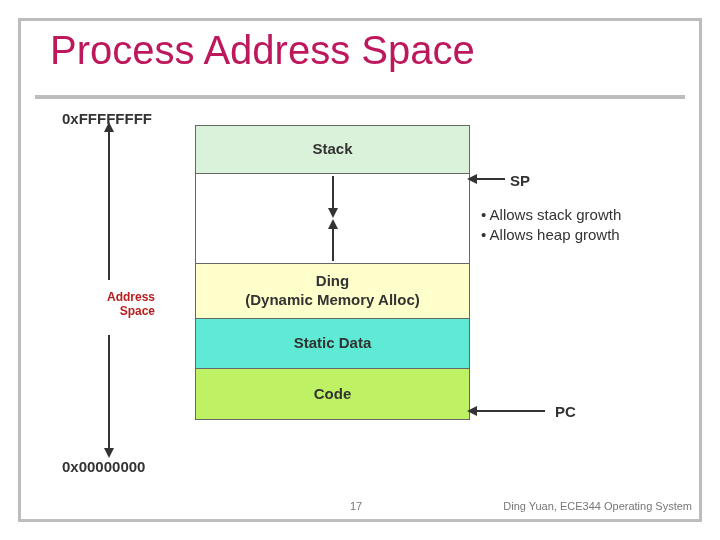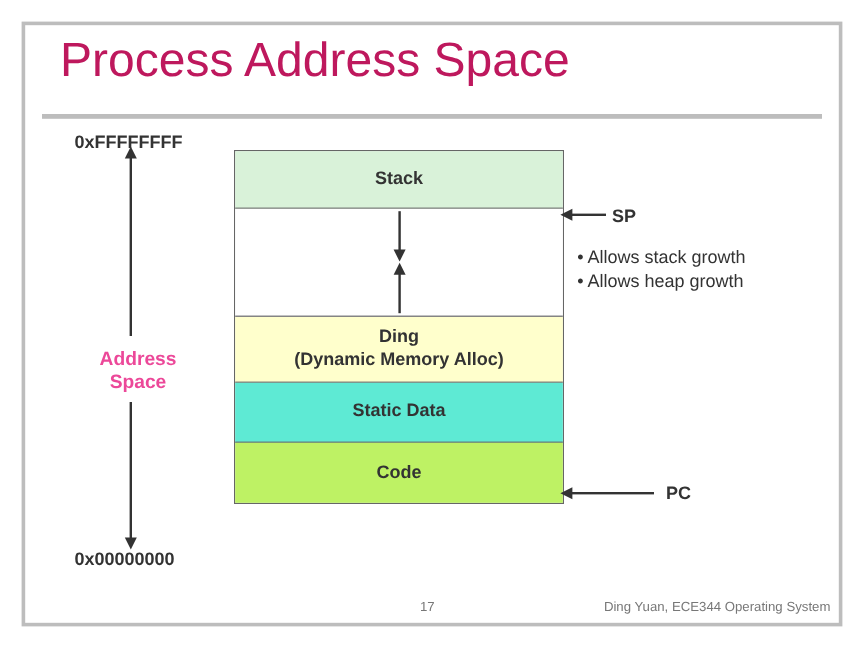--- a/index.html
+++ b/index.html
@@ -37,23 +37,23 @@
   }
   .bottom-addr {
     position: absolute;
     left: 62px; top: 458px;
     font-size: 15px; font-weight: bold;
     color: #333;
   }
   .left-label {
     position: absolute;
     left: 75px; top: 290px;
-    font-size: 16px; font-weight: bold;
-    color: #ec4899;
-    text-align: center;
+    font-size: 12px; font-weight: bold;
+    color: #b91c1c;
+    text-align: right;
     line-height: 1.2;
     width: 80px;
   }
   .left-arrow {
     position: absolute;
     left: 108px; top: 130px;
     width: 2px; height: 320px;
     background: #333;
   }
   .left-arrow::before, .left-arrow::after {

